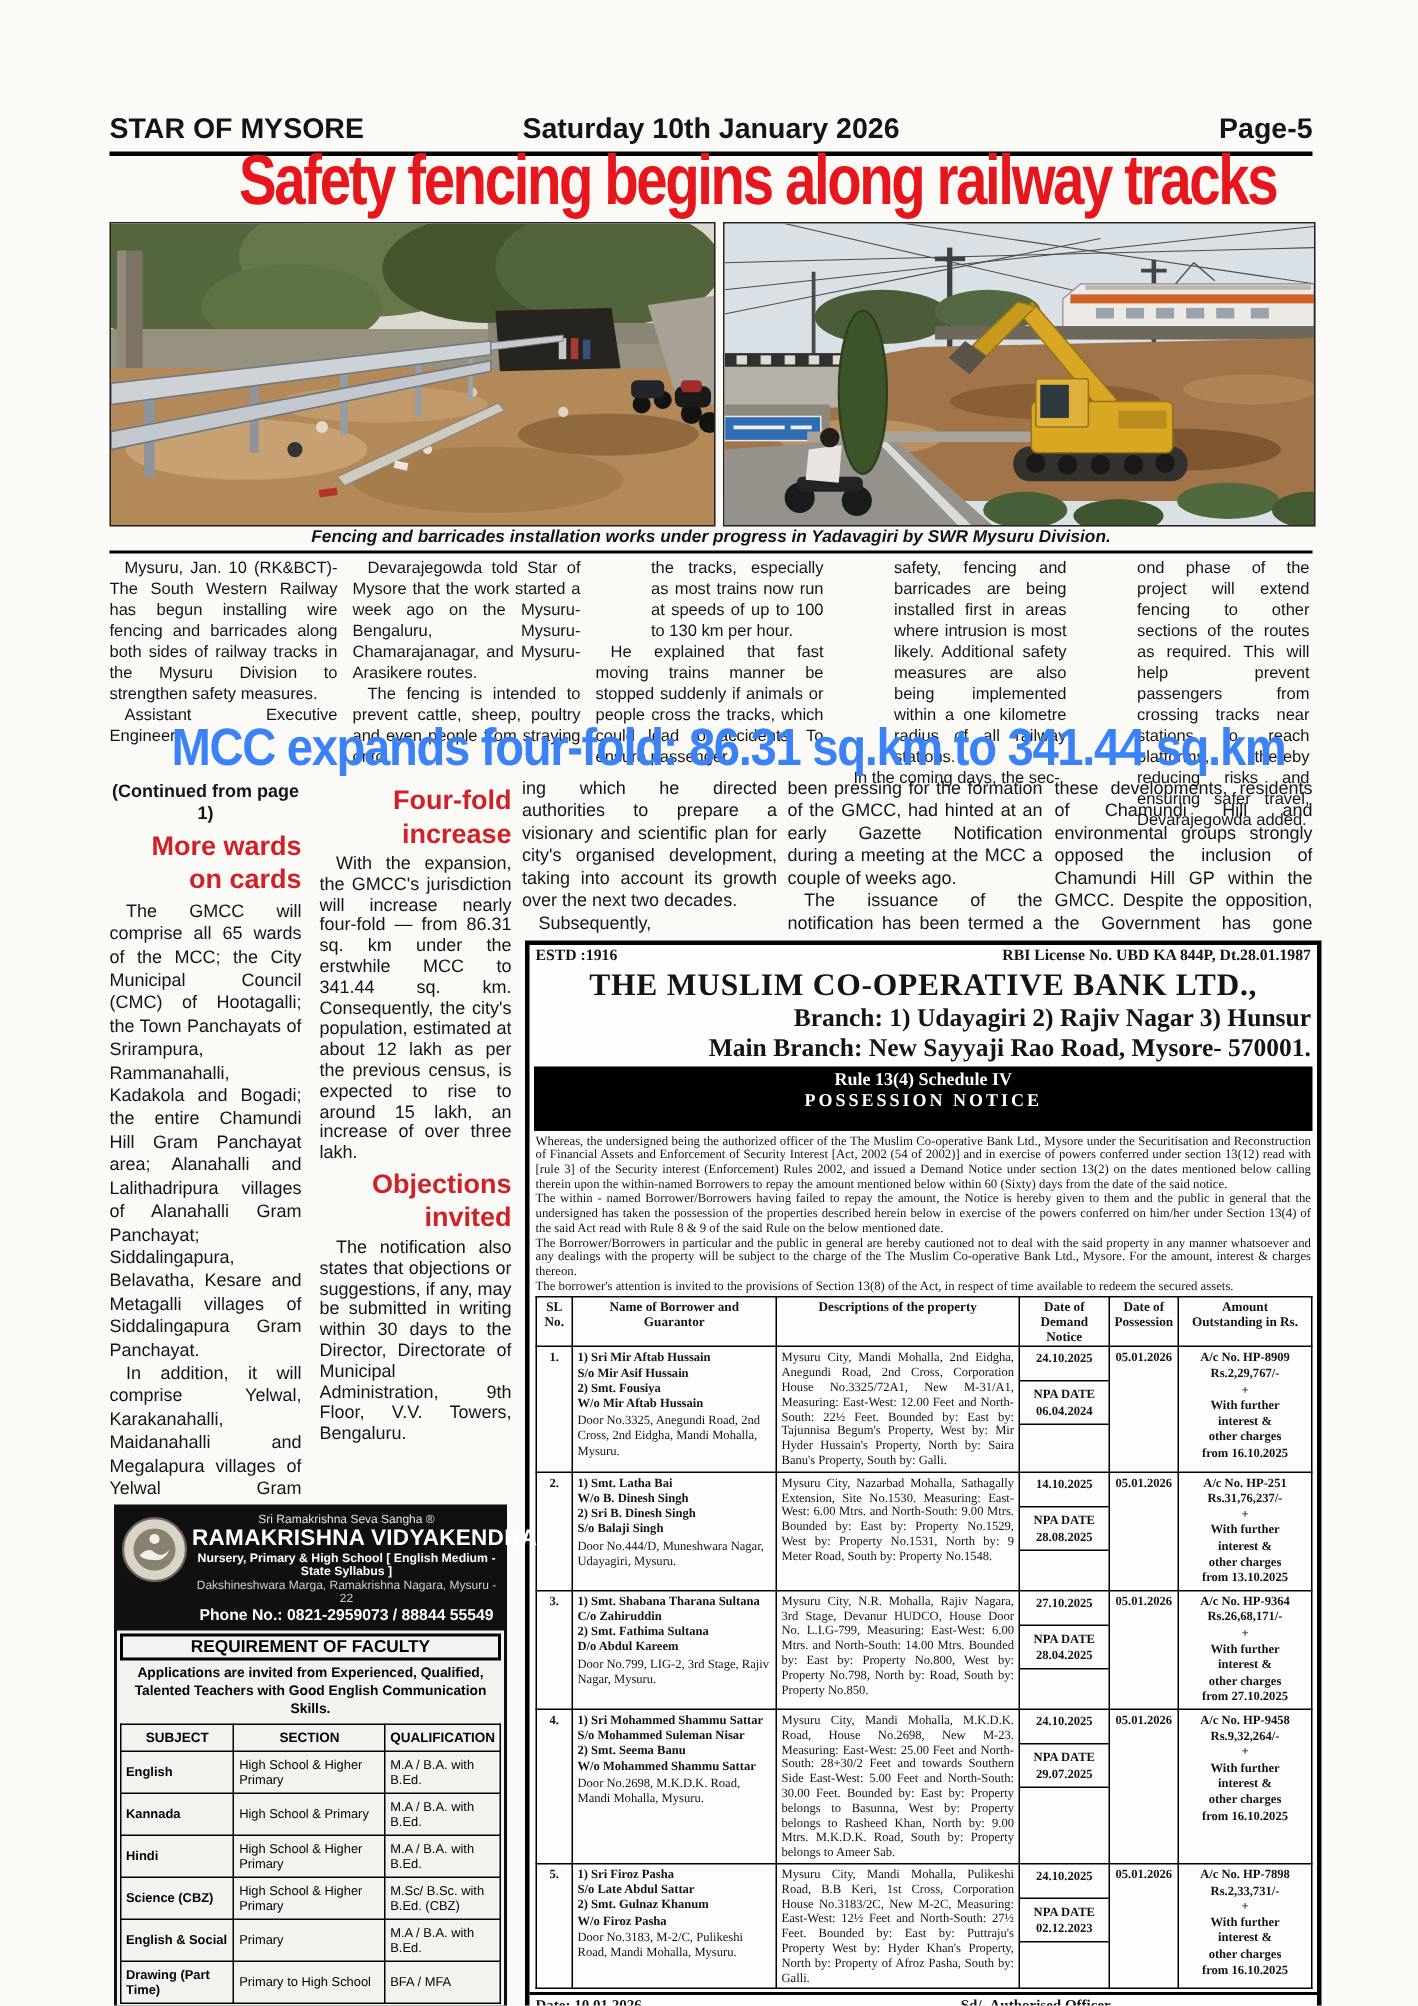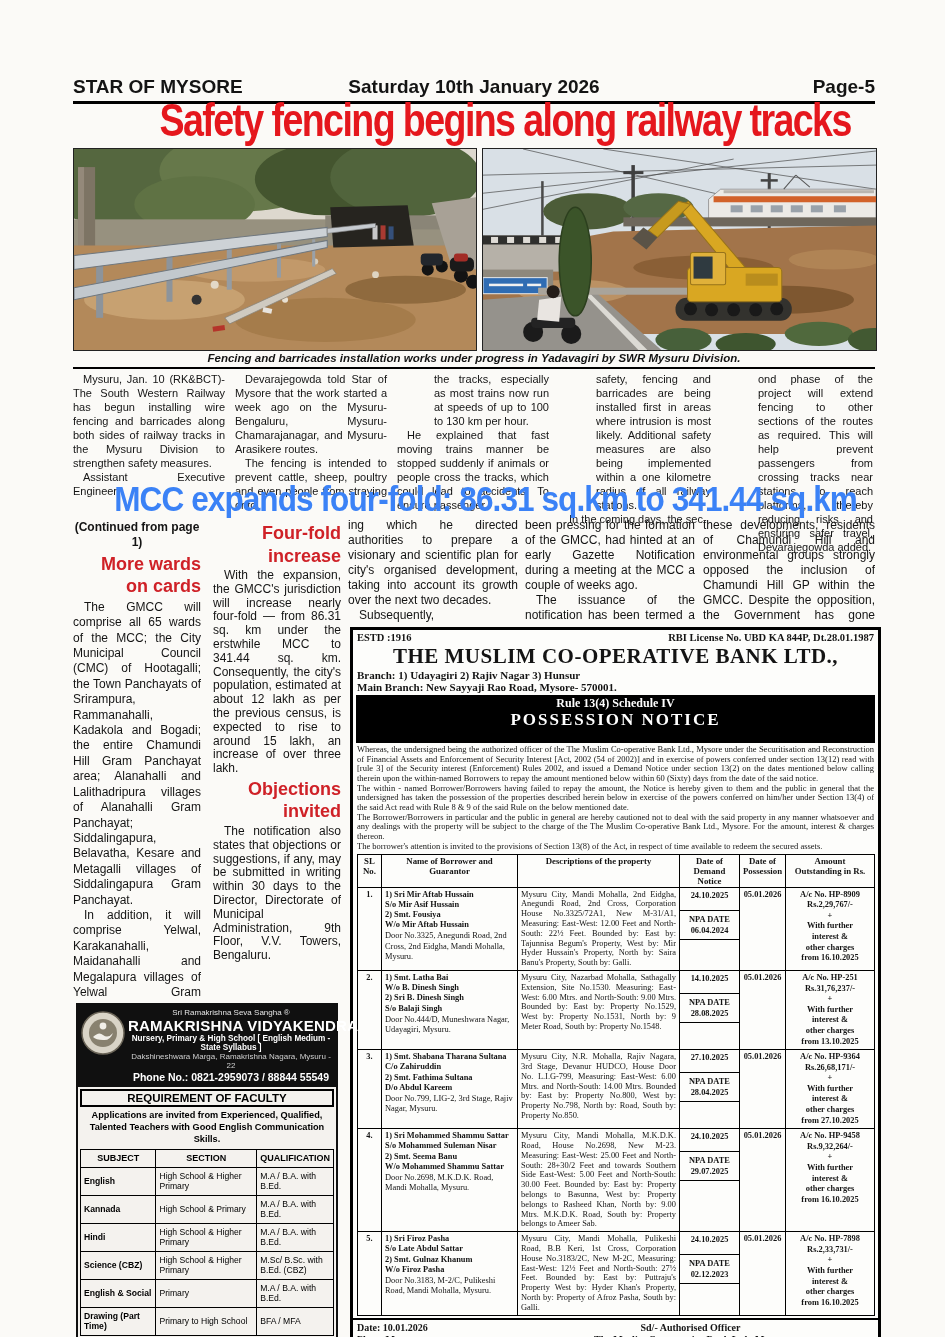--- a/index.html
+++ b/index.html
@@ -52,24 +52,24 @@
   .mcc-c5{left:630px;top:442px;width:172px;height:106px;font-size:12px;line-height:15px;}
   .continued{font-weight:bold;text-align:center;text-indent:0 !important;}
   .red-head{color:#cf2127;font-weight:bold;text-align:right;font-size:18px;line-height:1.25;
     white-space:pre-line;text-indent:0 !important;margin:2px 0 !important;}
 
   
   .bank{position:absolute;left:277px;top:551px;width:517px;border:3px solid #000;
     font-family:"Liberation Serif",serif;background:#fdfdfb;padding:2px 4px 3px 4px;}
   .bank-top{display:flex;justify-content:space-between;font-weight:bold;font-size:10.5px;}
   .bank-name{text-align:center;font-weight:bold;font-size:21px;letter-spacing:0.5px;margin-top:1px;}
-  .bank-branch,.bank-main{text-align:left;font-weight:bold;font-size:11px;}
+  .bank-branch,.bank-main{text-align:right;font-weight:bold;font-size:17px;}
   .bank-bar{background:#000;color:#fff;text-align:center;margin:2px -1px;padding:1px 0 14px 0;}
   .bank-rule-line{font-size:12px;font-weight:bold;}
-  .bank-title{font-size:17px;font-weight:bold;letter-spacing:2px;line-height:1.05;}
+  .bank-title{font-size:12px;font-weight:bold;letter-spacing:2px;line-height:1.05;}
   .bank-paras{font-size:8.5px;line-height:9.7px;text-align:justify;}
   .bank-paras p{margin:0;}
   table.bank-table{width:100%;border-collapse:collapse;table-layout:fixed;font-size:8.4px;margin-top:2px;}
   .bank-table th,.bank-table td{border:1px solid #000;vertical-align:top;padding:2px 3px;}
   .bank-table th{text-align:center;font-weight:bold;white-space:pre-line;font-size:8.8px;padding:1px 2px;}
   td.c-sl{text-align:center;font-weight:bold;}
   td.c-name .nm{font-weight:bold;white-space:pre-line;line-height:10.2px;}
   td.c-name .ad{line-height:10.2px;margin-top:1px;}
   td.c-desc{text-align:justify;line-height:9.8px;}
   td.c-dem{padding:0;text-align:center;font-weight:bold;}

